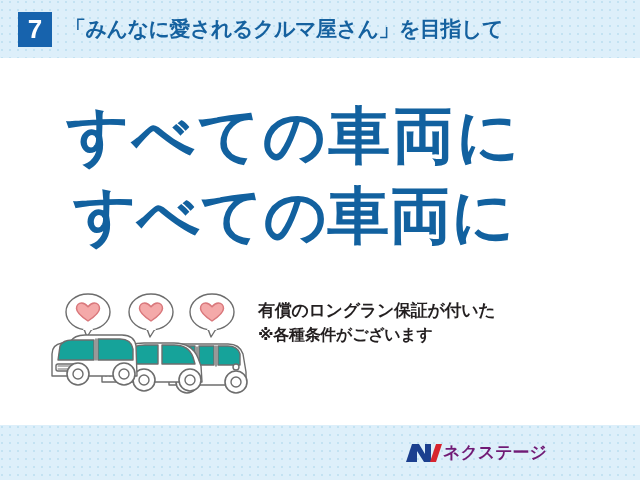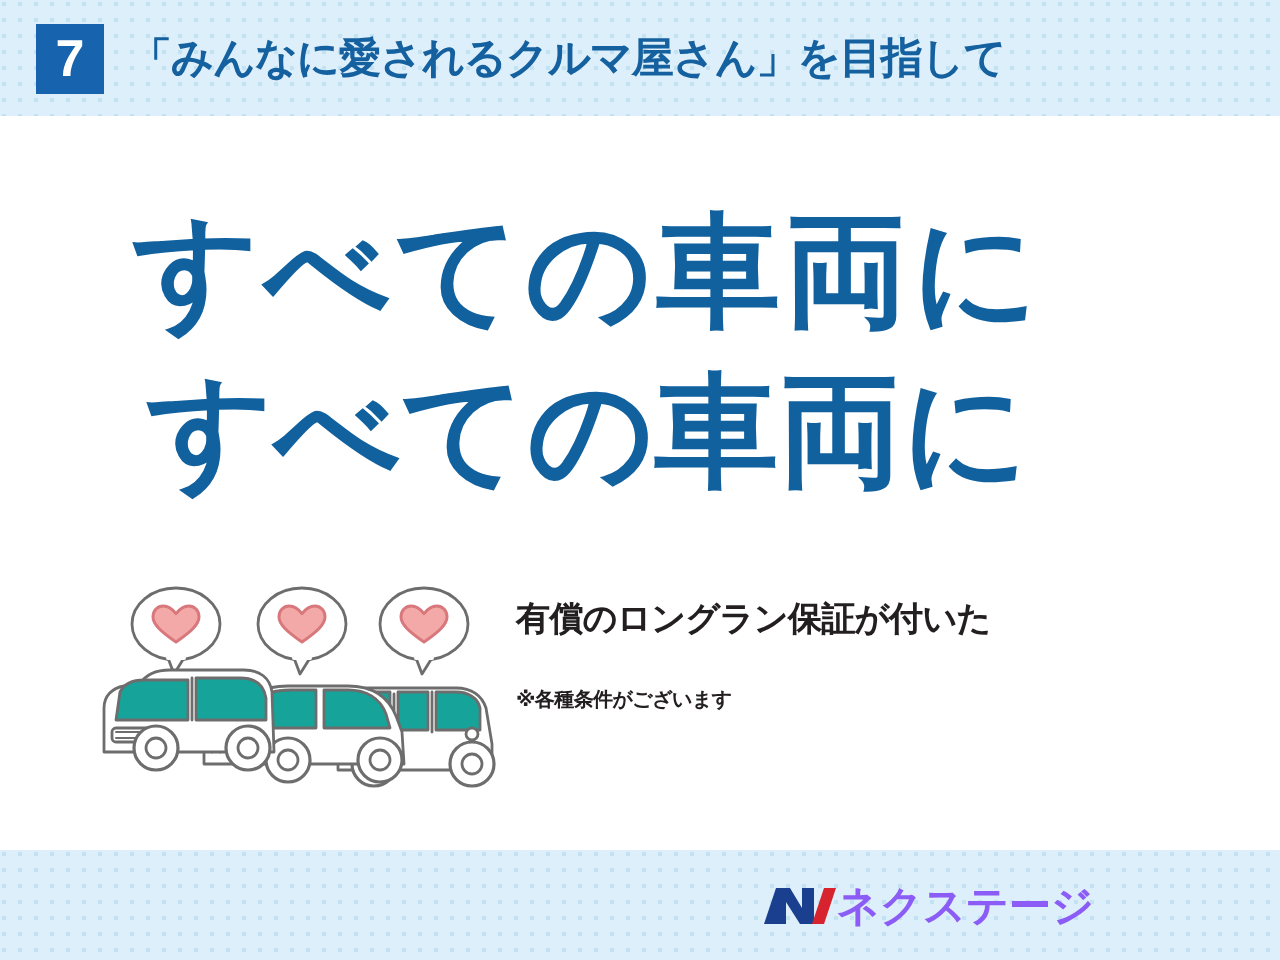--- a/index.html
+++ b/index.html
@@ -123,23 +123,22 @@
     font-family: "DejaVu Sans", "Liberation Sans", sans-serif;
   }
   .note-line {
     font-size: 17px;
     line-height: 25px;
     font-weight: bold;
     white-space: nowrap;
     letter-spacing: -0.3px;
   }
   .note-line.small {
-    font-size: 10px;
+    font-size: 16px;
     line-height: 24px;
-    margin-top: 16px;
   }
 
   
   .footer-inner {
     position: absolute;
     top: 425px;
     left: 0;
     width: 640px;
     height: 55px;
     display: flex;
@@ -147,22 +146,22 @@
     justify-content: flex-end;
   }
   .logo-wrap {
     display: flex;
     align-items: center;
     margin-right: 93px;
   }
   .logo-mark { display: block; }
   .logo-text {
     margin-left: 1px;
-    color: #8b5cf6;
-    font-size: 21px;
+    color: #701a75;
+    font-size: 17px;
     font-weight: bold;
     letter-spacing: 0px;
     font-family: "DejaVu Sans", "Liberation Sans", sans-serif;
   }
 </style>
 </head>
 <body>
 
 <div class="page">
 

